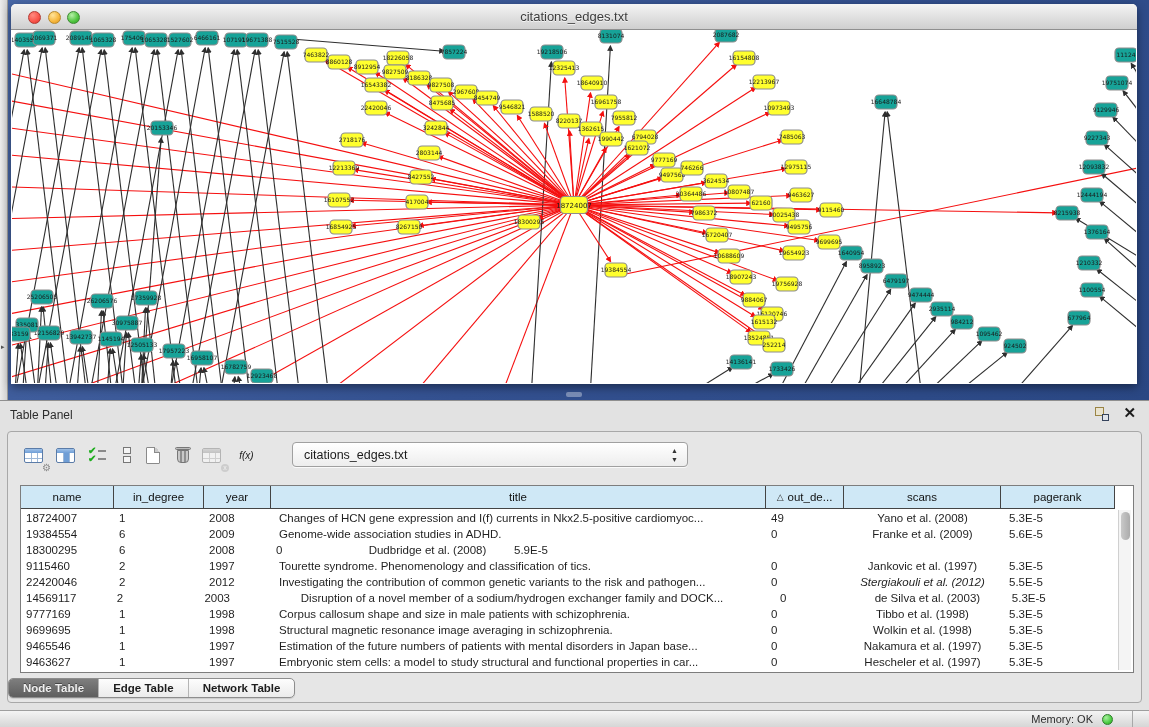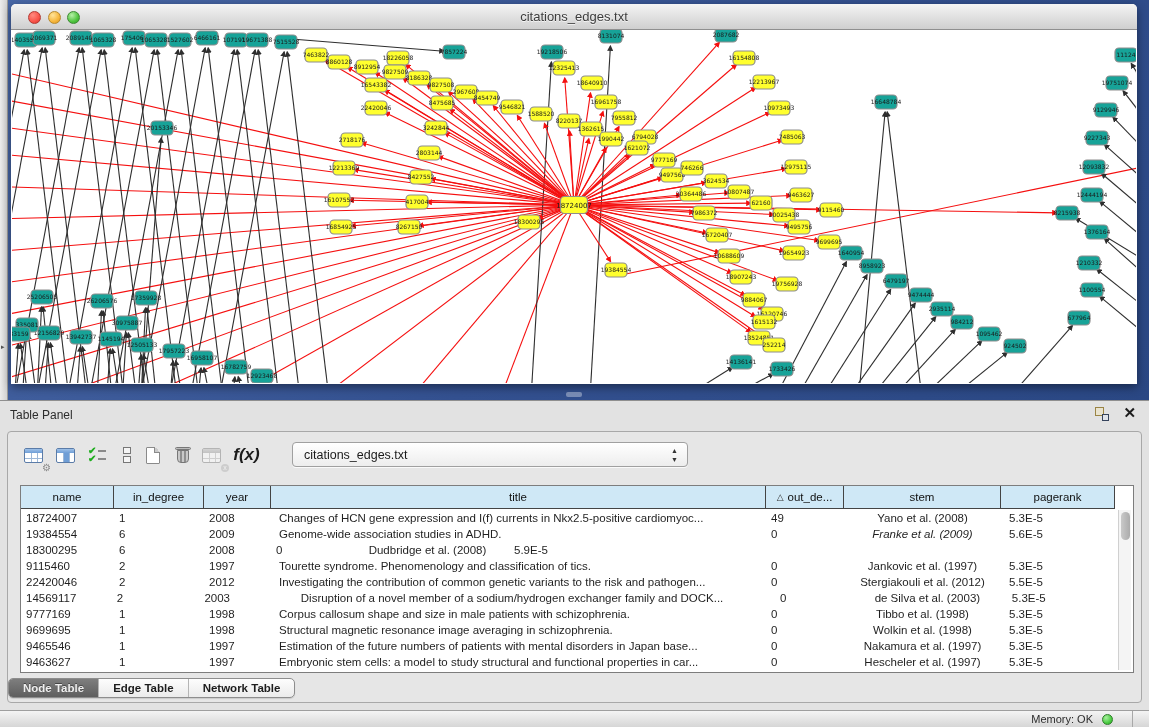--- a/index.html
+++ b/index.html
@@ -62,21 +62,21 @@
   .two-sq .b { top:9px; }
   .doc { position:relative; width:14px; height:17px; background:#fff; border:1px solid #8a8a8a; border-radius:1px; }
   .doc::after { content:""; position:absolute; right:-1px; top:-1px; width:5px; height:5px;
     background:linear-gradient(225deg,#e6e6e6 50%,#c9c9c9 50%); border-left:1px solid #8a8a8a; border-bottom:1px solid #8a8a8a; }
   .trash { position:relative; width:14px; height:16px; }
   .trash .lid { position:absolute; left:-1px; top:0; width:16px; height:3px; background:linear-gradient(#d8d8d8,#9f9f9f); border:1px solid #777; border-radius:2px; }
   .trash .bin { position:absolute; left:1px; top:3px; width:12px; height:13px; border:1px solid #777; border-radius:0 0 4px 4px;
     background:repeating-linear-gradient(90deg,#c9c9c9 0 2px,#8f8f8f 2px 4px); }
   .tb-disabled { opacity:.45; filter:grayscale(1); }
   .x-badge { position:absolute; right:-5px; bottom:-4px; width:8px; height:8px; border-radius:50%; background:#b0b0b0; color:#fff; font-size:7px; line-height:8px; text-align:center; }
-  .fx { font-size:17px; font-style:italic; font-weight:bold; color:#1c1c1c;margin-left:7px; }
+  .fx { font-size:10px; font-style:italic; font-weight:normal; color:#1c1c1c;margin-left:7px; }
   .combo { position:absolute; left:284px; top:4px; width:396px; height:25px; border:1px solid #a0a0a0; border-radius:4px;
     background:linear-gradient(#ffffff,#ededed); box-shadow:0 1px 0 rgba(255,255,255,.8); }
   .combo .val { position:absolute; left:11px; top:5px; font-size:12.5px; color:#1a1a1a; }
   .combo .arrows { position:absolute; right:9px; top:3px; font-size:7px; color:#333; line-height:9px; text-align:center; }
 
   
   .tablebox { position:absolute; left:12px; top:53px; width:1114px; height:188px; background:#fff; border:1px solid #7d7d7d; }
   .thead { position:absolute; left:0; top:0; width:1094px; height:23px; display:flex; background:#cfe8f6; border-bottom:1px solid #444; }
   .th { height:100%; display:flex; align-items:center; justify-content:center; font-size:11.5px; color:#111;
     border-right:1px solid #444; gap:4px; }
@@ -841,21 +841,21 @@
               <span>year</span>
             </div>
             <div class="th" style="width: 495px;">
               <span>title</span>
             </div>
             <div class="th" style="width: 78px;">
               <span class="sort-tri">△</span>
               <span>out_de...</span>
             </div>
             <div class="th" style="width: 157px;">
-              <span>stem</span>
+              <span>scans</span>
             </div>
             <div class="th" style="width: 114px;">
               <span>pagerank</span>
             </div>
           </div>
         <div class="tbody" id="tbody">
             <div class="tr">
               <div class="td c0" style="width: 93px;">18724007</div>
               <div class="td c1" style="width: 90px;">1</div>
               <div class="td c2" style="width: 67px;">2008</div>
@@ -863,21 +863,21 @@
               <div class="td c4" style="width: 78px;">49</div>
               <div class="td c5" style="width: 157px;">Yano et al. (2008)</div>
               <div class="td c6" style="width: 114px;">5.3E-5</div>
             </div>
             <div class="tr">
               <div class="td c0" style="width: 93px;">19384554</div>
               <div class="td c1" style="width: 90px;">6</div>
               <div class="td c2" style="width: 67px;">2009</div>
               <div class="td c3" style="width: 495px;">Genome-wide association studies in ADHD.</div>
               <div class="td c4" style="width: 78px;">0</div>
-              <div class="td c5" style="width: 157px; font-style: italic;">Franke et al. (2009)</div>
+              <div class="td c5" style="width: 157px;">Franke et al. (2009)</div>
               <div class="td c6" style="width: 114px;">5.6E-5</div>
             </div>
             <div class="tr">
               <div class="td c0" style="width: 93px;">18300295</div>
               <div class="td c1" style="width: 90px;">6</div>
               <div class="td c2" style="width: 67px;">2008</div>
               <div class="td c4" style="width: 78px;">0</div>
               <div class="td c5" style="width: 157px;">Dudbridge et al. (2008)</div>
               <div class="td c6" style="width: 114px;">5.9E-5</div>
             </div>
@@ -889,21 +889,21 @@
               <div class="td c4" style="width: 78px;">0</div>
               <div class="td c5" style="width: 157px;">Jankovic et al. (1997)</div>
               <div class="td c6" style="width: 114px;">5.3E-5</div>
             </div>
             <div class="tr">
               <div class="td c0" style="width: 93px;">22420046</div>
               <div class="td c1" style="width: 90px;">2</div>
               <div class="td c2" style="width: 67px;">2012</div>
               <div class="td c3" style="width: 495px;">Investigating the contribution of common genetic variants to the risk and pathogen...</div>
               <div class="td c4" style="width: 78px;">0</div>
-              <div class="td c5" style="width: 157px;">Stergiakouli et al. (2012)</div>
+              <div class="td c5" style="width: 157px; font-style: italic;">Stergiakouli et al. (2012)</div>
               <div class="td c6" style="width: 114px;">5.5E-5</div>
             </div>
             <div class="tr">
               <div class="td c0" style="width: 93px;">14569117</div>
               <div class="td c1" style="width: 90px;">2</div>
               <div class="td c2" style="width: 67px;">2003</div>
               <div class="td c3" style="width: 495px; margin-left: 28px;">Disruption of a novel member of a sodium/hydrogen exchanger family and DOCK...</div>
               <div class="td c4" style="width: 78px;">0</div>
               <div class="td c5" style="width: 157px;">de Silva et al. (2003)</div>
               <div class="td c6" style="width: 114px;">5.3E-5</div>

